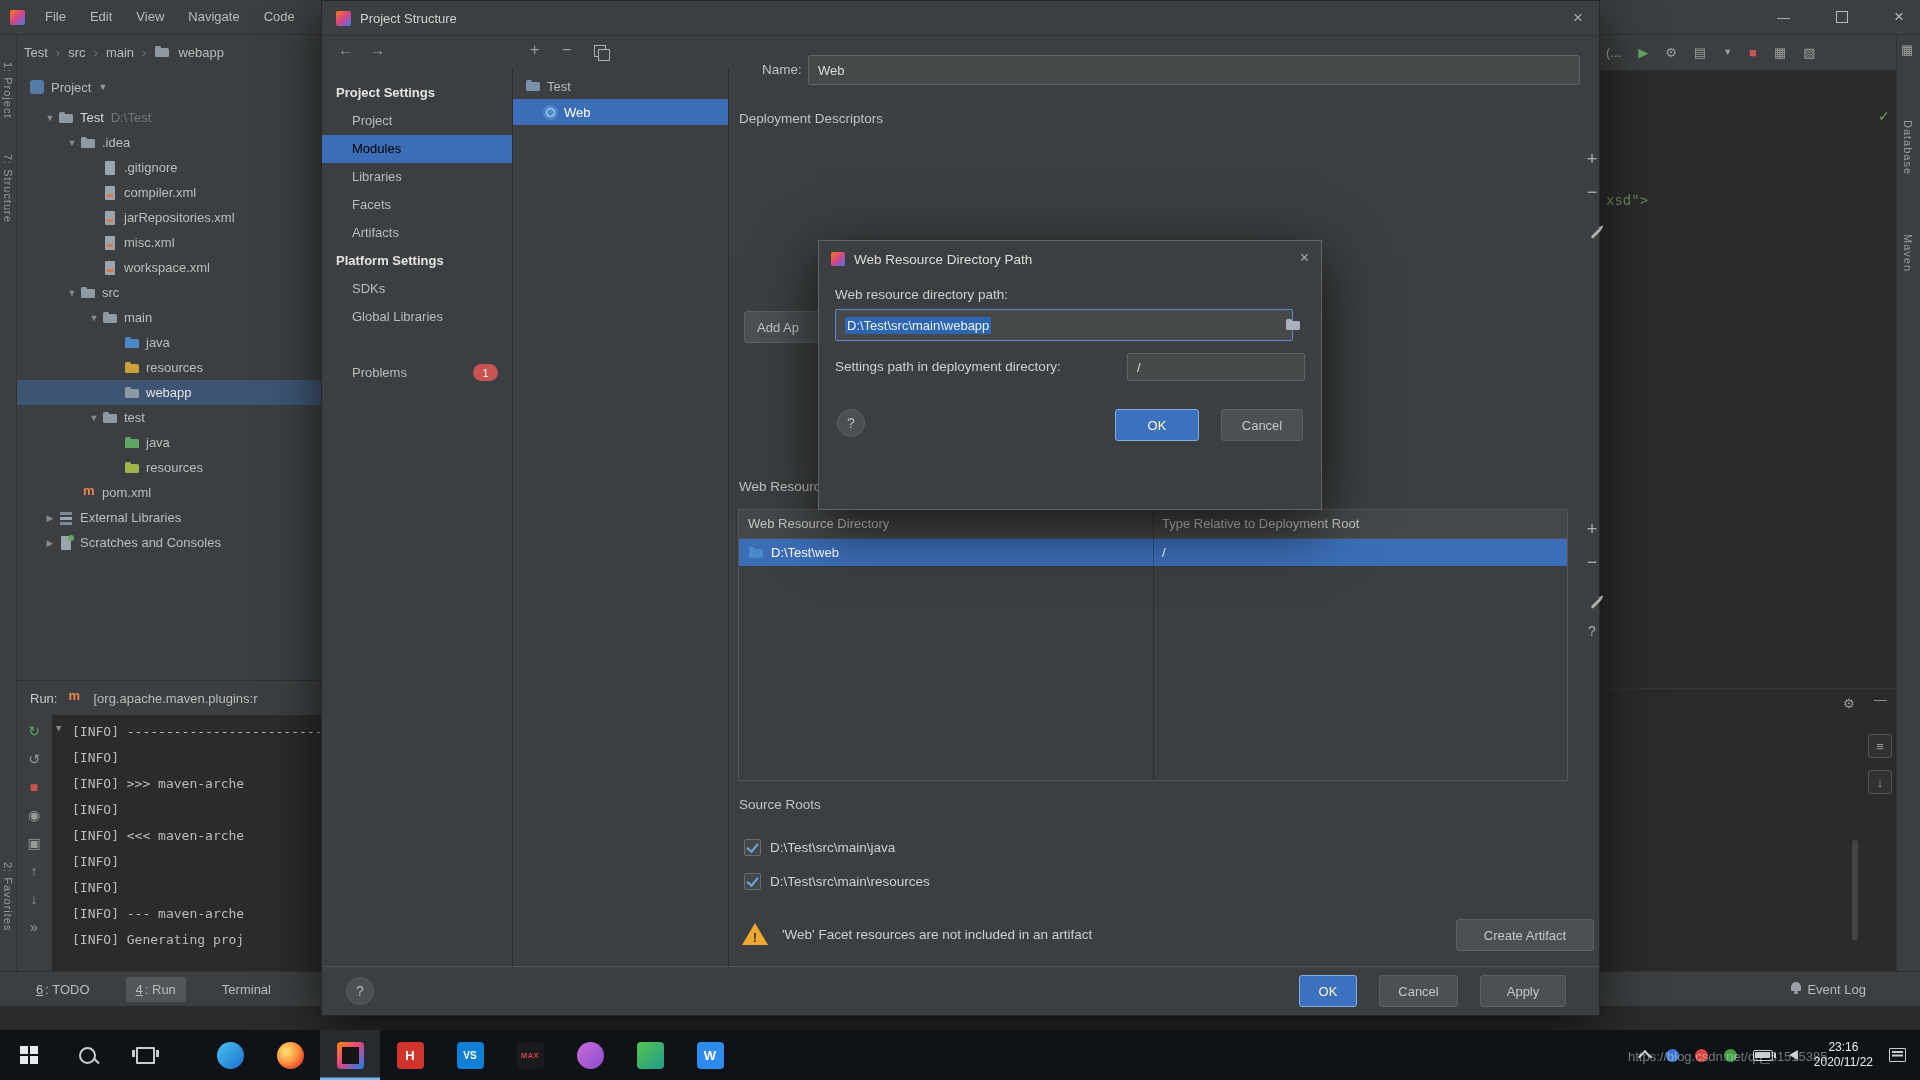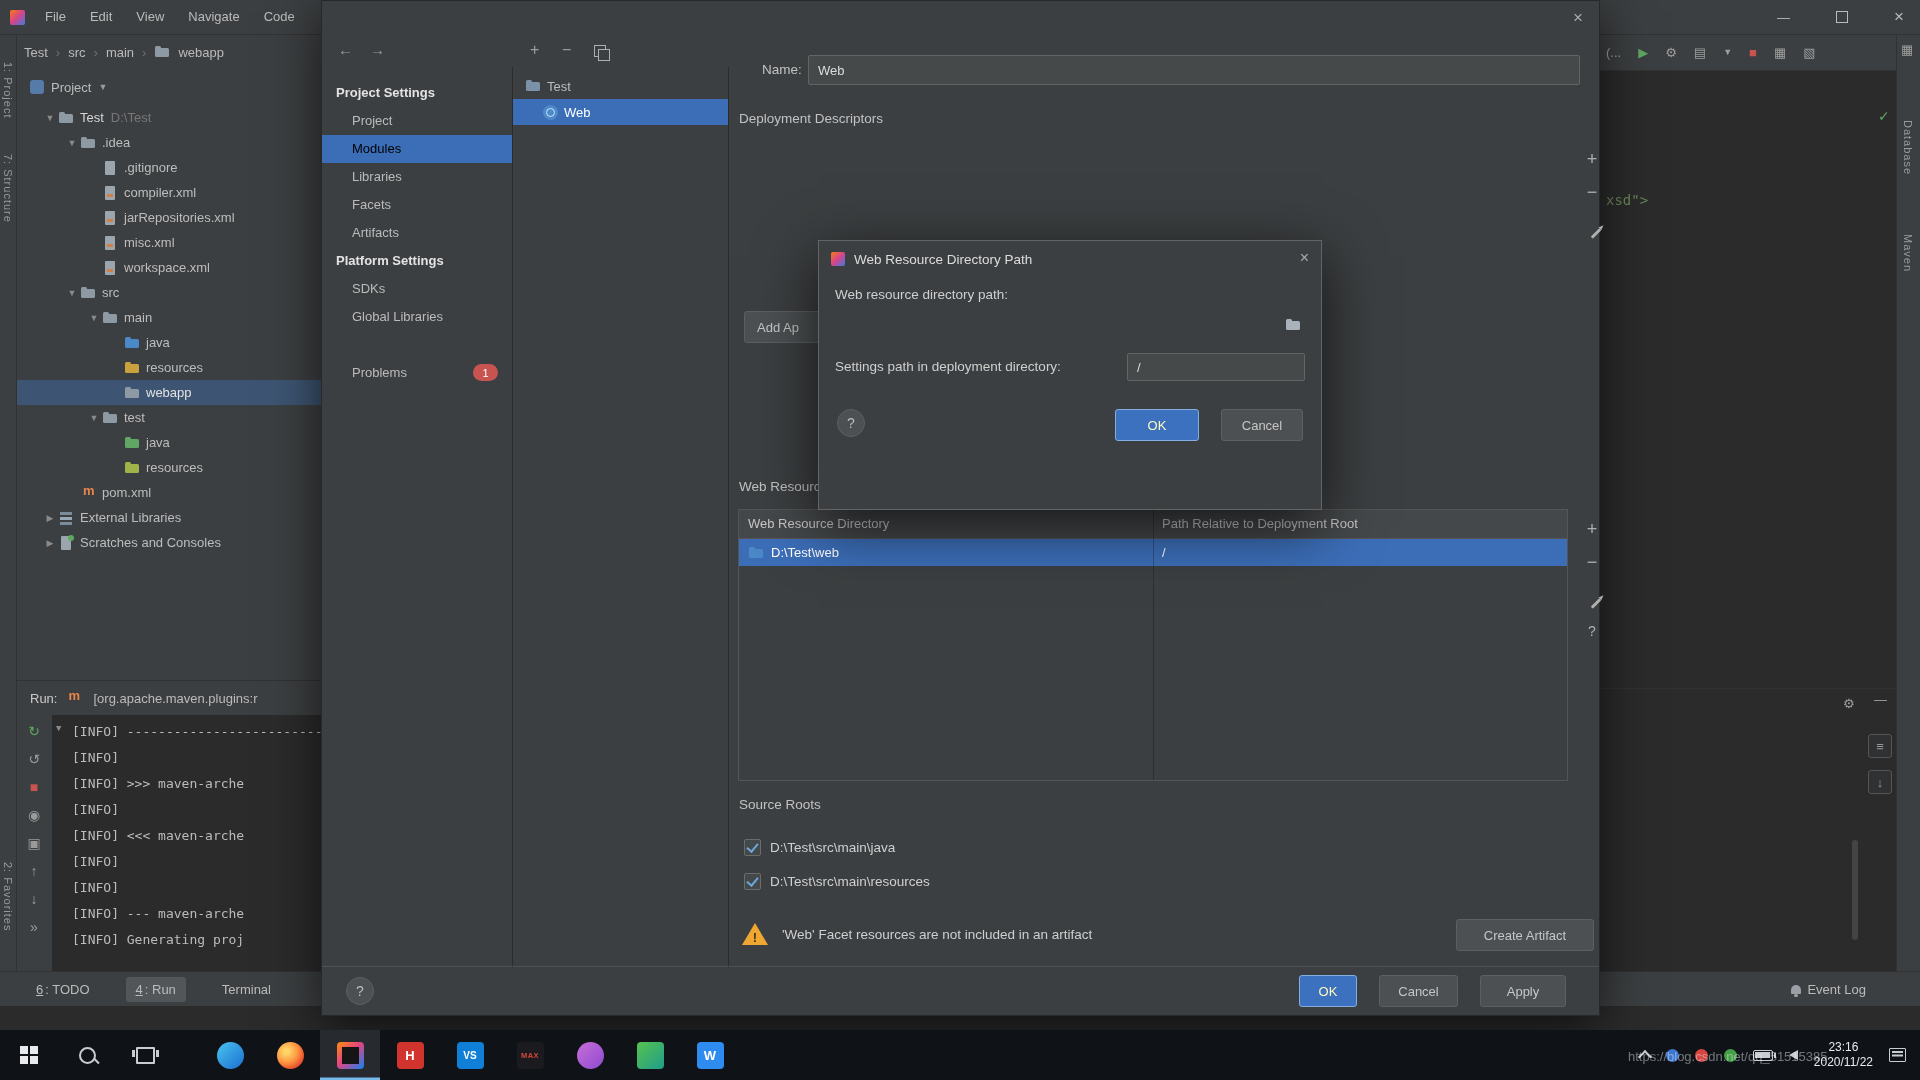--- a/index.html
+++ b/index.html
@@ -71,21 +71,21 @@
   .rgutter{position:absolute;left:0;top:34px;width:36px;bottom:0;background:#3c3f41;display:flex;flex-direction:column;align-items:center;gap:12px;padding-top:8px}
   .rgutter span{font-size:14px;color:#9a9a9a;line-height:16px}
   .console{position:absolute;left:36px;top:34px;right:0;bottom:0;background:#2b2b2b;font-family:"DejaVu Sans Mono",monospace;font-size:13px;color:#bcbcbc;padding:4px 0 0 20px}
   .cline{height:26px;line-height:26px;white-space:pre}
   .foldarrow{position:absolute;left:4px;top:8px;color:#8a8a8a;font-size:9px}
   
   .bbar{left:0;top:971px;width:1920px;height:34px;background:#3c3f41;border-top:1px solid #323232;display:flex;align-items:center;z-index:1}
   .btab{margin-left:26px;padding:5px 10px;border-radius:3px;display:flex;align-items:center;gap:2px}
   .btab.on{background:rgba(255,255,255,.12)}
   .btab .mn{text-decoration:underline}
-  .evlog{position:absolute;right:54px;display:flex;align-items:center;color:#bbb}
+  .evlog{position:absolute;right:54px;display:flex;color:#bbb}
   .sbar{left:0;top:1005px;width:1920px;height:25px;background:#3c3f41;border-top:1px solid #323232;z-index:1}
   .sright{position:absolute;right:36px;top:0;height:25px;display:flex;align-items:center;gap:20px;font-size:12px;color:#b4b4b4}
   
   .redit{left:1600px;top:34px;width:320px;height:971px;background:#2b2b2b}
   .rtool{position:absolute;left:0;top:0;width:296px;height:36px;background:#3c3f41;border-bottom:1px solid #323232;display:flex;align-items:center;gap: 17px;padding-left:6px;color:#9f9f9f}
   .rstripe{position:absolute;left:296px;top:0;width:24px;height:971px;background:#3c3f41;border-left:1px solid #323232}
   .codeline{position:absolute;left:6px;top:158px;font-family:"DejaVu Sans Mono",monospace;font-size:14px;color:#6a8759}
   .hsep{position:absolute;left:0;top:654px;width:296px;height:1px;background:#323232}
   .sqbtn{position:absolute;width:22px;height:22px;border:1px solid #555;border-radius:3px;color:#999;display:flex;align-items:center;justify-content:center;font-size:13px;background:#2f3133}
   .sthumb{position:absolute;left:252px;top:806px;width:6px;height:100px;background:#5a5a5a;opacity:.55;border-radius:3px}
@@ -361,20 +361,24 @@
     <div class="sqbtn" style="left:268px;top:736px">↓</div>
     <div class="sthumb"></div>
     <div class="rstripe">
       <span style="position:absolute;left:4px;top:8px;color:#9f9f9f">▦</span>
       <span class="vtext" style="position:absolute;left:5px;top:86px">Database</span>
       <span class="vtext" style="position:absolute;left:5px;top:200px">Maven</span>
     </div>
   </div>
 
   <div class="abs psd">
+    <div class="ttl">
+      <span class="applogo"></span>
+      <span>Project Structure</span>
+    </div>
     <span class="closex">×</span>
 
     <div class="pstool">
       <span class="tbi" style="left:16px;font-size:15px">←</span>
       <span class="tbi" style="left:48px;font-size:15px">→</span>
       <span class="tbi" style="left:208px;font-size:16px">+</span>
       <span class="tbi" style="left:240px;font-size:16px">−</span>
       <span class="tbi copyic" style="left:272px;top:10px"></span>
     </div>
 
@@ -418,21 +422,21 @@
 
       <div class="btn" style="position:absolute;left:16px;top:276px;width:200px;justify-content:flex-start;padding-left:12px">
         <span>Add Ap</span>
       </div>
 
       <span class="slabel" style="left:11px;top:444px">Web Resource Directories</span>
       <div class="tbl" style="left:10px;top:474px;width:830px;height:272px">
         <div class="vline"></div>
         <div class="hd">
           <div class="hc c1">Web Resource Directory</div>
-          <div class="hc">Path Relative to Deployment Root</div>
+          <div class="hc">Type Relative to Deployment Root</div>
         </div>
         <div class="rw" style="height:27px">
           <div class="cell c1">
             <span class="ico fold f-src" style="margin-right:7px"></span>
             <span>D:\Test\web</span>
           </div>
           <div class="cell">/</div>
         </div>
       </div>
       <span class="sic" style="left:852px;top:482px">+</span>
@@ -474,20 +478,23 @@
   </div>
 
   <div class="abs modal">
     <div class="ttl">
       <span class="applogo" style="width:14px;height:14px"></span>
       <span>Web Resource Directory Path</span>
     </div>
     <span class="closex">×</span>
 
     <span class="slabel" style="position:absolute;left:16px;top:46px;color:#cfcfcf">Web resource directory path:</span>
+    <div class="inp" style="position:absolute;left:16px;top:68px;width:438px;height:30px;border-color:#5a8bc9">
+      <span class="selt">D:\Test\src\main\webapp</span>
+    </div>
     <span class="ico fold" style="position:absolute;left:466px;top:76px;--c:#a9b1ba"></span>
 
     <span class="slabel" style="position:absolute;left:16px;top:118px;color:#cfcfcf">Settings path in deployment directory:</span>
     <div class="inp" style="position:absolute;left:308px;top:112px;width:158px;height:26px">
       <span>/</span>
     </div>
 
     <span class="helpc" style="position:absolute;left:18px;top:168px">?</span>
     <div class="btn primary" style="position:absolute;left:296px;top:168px;width:82px">
         <span>OK</span>

